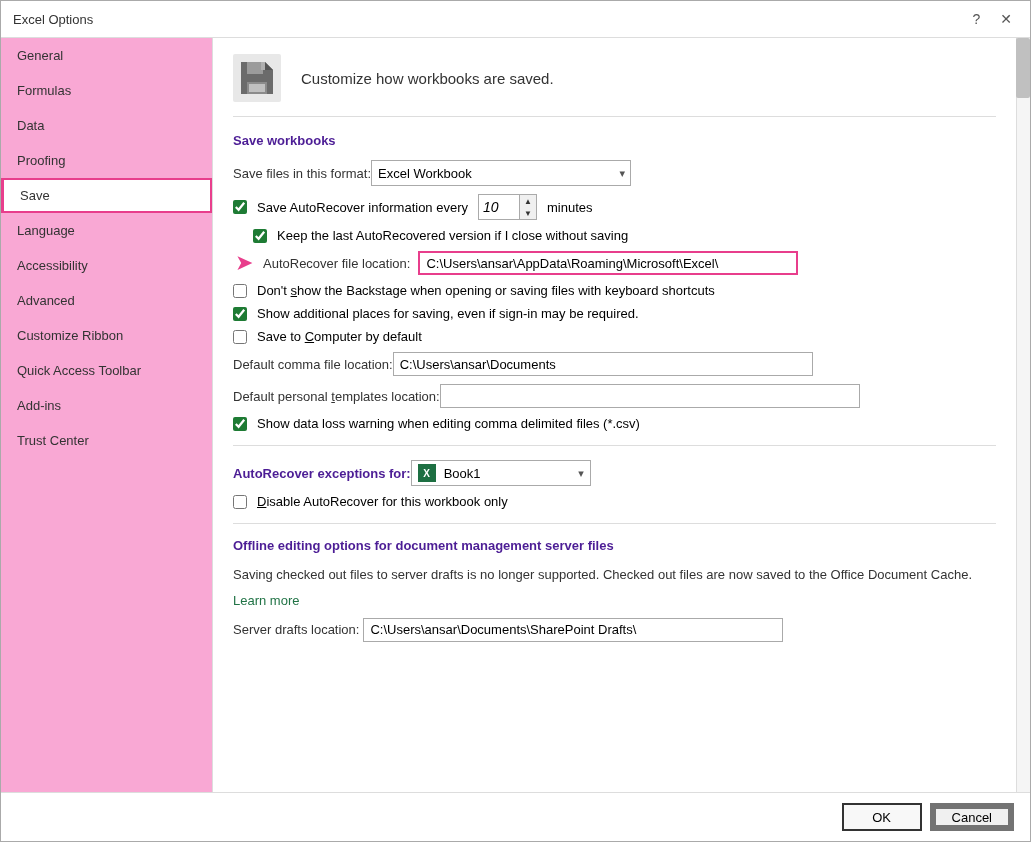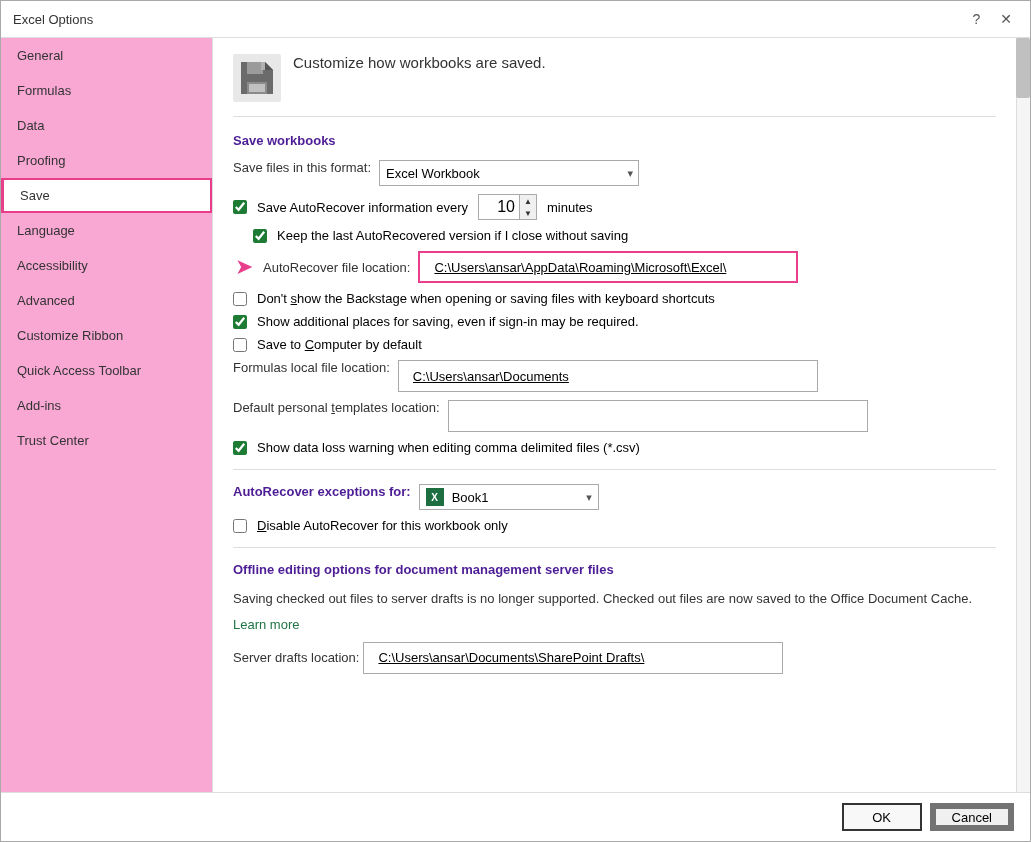--- a/index.html
+++ b/index.html
@@ -109,21 +109,22 @@
     }
 
     .content {
       padding: 16px 20px 16px 20px;
       margin-right: 14px;
     }
 
     
     .content-header {
       display: flex;
-      gap: 12px;
+      align-items: center;
+      gap: 20px;
       padding-bottom: 14px;
       border-bottom: 1px solid #ddd;
       margin-bottom: 16px;
     }
 
     .save-icon {
       width: 48px;
       height: 48px;
       flex-shrink: 0;
     }
@@ -136,23 +137,22 @@
     
     .section-title {
       font-weight: 700;
       font-size: 13px;
       margin-bottom: 12px;
       color: #4c1d95;
     }
 
     .form-row {
       display: flex;
-      align-items: flex-start;
+      align-items: center;
       margin-bottom: 8px;
-      gap: 8px;
     }
 
     .form-row-label {
       color: #333;
       white-space: nowrap;
     }
 
     .checkbox-row {
       display: flex;
       align-items: center;
@@ -207,23 +207,24 @@
       border: 1px solid #aaa;
       height: 26px;
       background: #fff;
     }
 
     .number-input-wrapper input {
       width: 40px;
       border: none;
       outline: none;
       padding: 0 4px;
-      font-size: 16px;
+      font-size: 14px;
       height: 100%;
-      text-align: right;
+      text-align: left;
+      font-style: italic;
     }
 
     .spinner-btns {
       display: flex;
       flex-direction: column;
       height: 100%;
       border-left: 1px solid #aaa;
     }
 
     .spinner-btn {
@@ -234,27 +235,26 @@
       cursor: pointer;
       font-size: 8px;
       display: flex;
       align-items: center;
       justify-content: center;
       padding: 0;
       color: #333;
     }
 
     .text-input {
-      height: 32px;
+      height: 24px;
       border: 1px solid #aaa;
-      padding: 0 14px;
+      padding: 0 6px;
       font-size: 13px;
       background: #fff;
       min-width: 380px;
-      text-decoration: underline;
     }
 
     .text-input.highlighted {
       border: 2px solid #e83e8c;
       background: #fff;
     }
 
     .location-row {
       display: flex;
       align-items: center;
@@ -474,21 +474,21 @@
             <input type="checkbox" checked="" style="">
             <span>Show additional places for saving, even if sign-in may be required.</span>
           </div>
 
           <div class="checkbox-row">
             <input type="checkbox" style="">
             <span>Save to <span class="underline">C</span>omputer by default</span>
           </div>
 
           <div class="form-row" style="margin-bottom:8px;">
-            <span class="form-row-label">Formulas local file location:</span>
+            <span class="form-row-label">Default comma file location:</span>
             <input type="text" class="text-input" style="min-width: 420px;" value="C:\Users\ansar\Documents">
           </div>
 
           <div class="form-row" style="margin-bottom:8px;">
             <span class="form-row-label">Default personal <span class="underline">t</span>emplates location:</span>
             <input type="text" class="text-input" style="min-width: 420px;">
           </div>
 
           <div class="checkbox-row">
             <input type="checkbox" checked="" style="">

